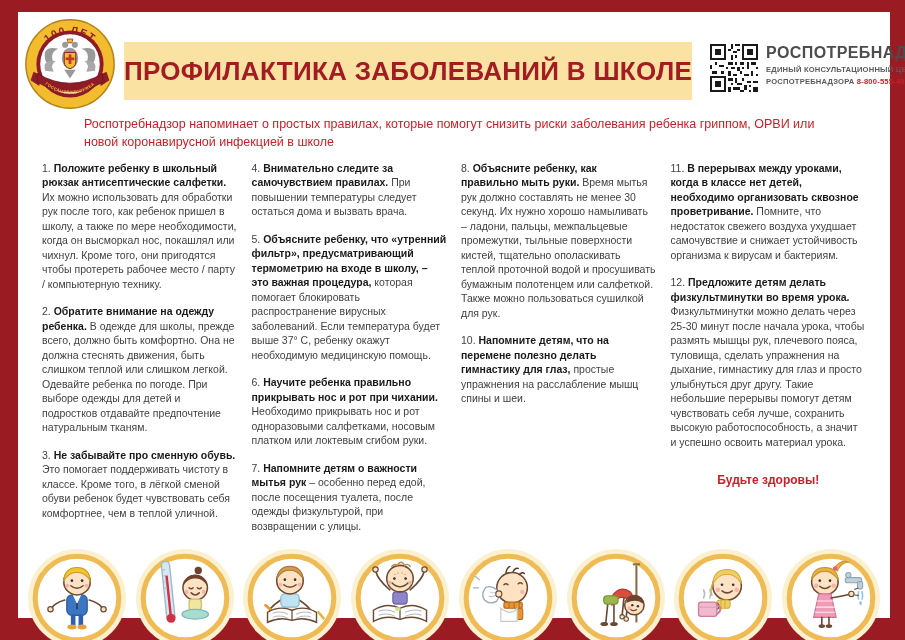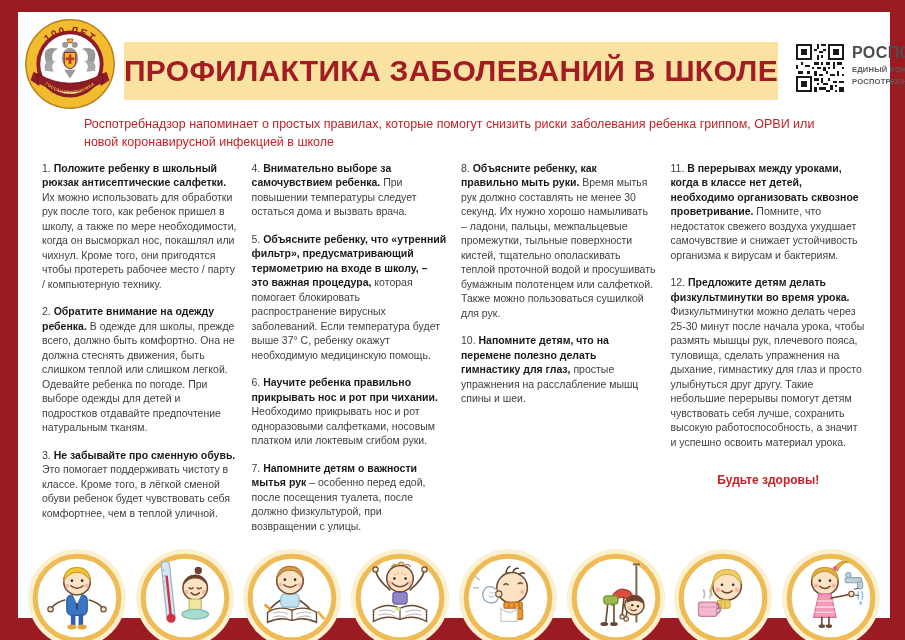--- a/index.html
+++ b/index.html
@@ -6,21 +6,21 @@
   body{font-family:"Liberation Sans", sans-serif; width:905px; height:640px; overflow:hidden;}
   .frame{width:905px;height:640px;background:var(--border,#9b1b23);box-sizing:border-box;
          padding:12px 15px 22px 18px;}
   .inner{background:#fff;width:100%;height:100%;box-sizing:border-box;display:flex;flex-direction:column;position:relative;}
 
   
   .header{display:flex;align-items:flex-start;height:100px;flex:0 0 auto;padding:4px 10px 0 4px;box-sizing:border-box;}
   .emblem{width:96px;height:96px;flex:0 0 auto;}
   .titleband{flex:1 1 auto;background:var(--cream,#fae3a2);height:58px;margin:26px 18px 0 6px;
              display:flex;align-items:center;justify-content:center;}
-  .titleband h1{margin:0;font-size:30px;font-weight:700;color:var(--title,#a31c24);letter-spacing:.3px;white-space:nowrap;}
+  .titleband h1{margin:0;font-size:26px;font-weight:700;color:var(--title,#a31c24);letter-spacing:.3px;white-space:nowrap;}
   .agency{flex:0 0 auto;display:flex;gap:8px;margin-top:28px;align-items:flex-start;width:238px;}
   .qr{width:48px;height:48px;flex:0 0 auto;}
   .agency-text{line-height:1.1;}
   .agency-name{font-size:16px;font-weight:700;color:#4d4d4d;letter-spacing:.4px;}
   .agency-sub{font-size:7.6px;font-weight:700;color:#5a5a5a;margin-top:4px;letter-spacing:.2px;}
   .agency-phone{color:var(--accent,#c62128);}
 
   
   .subtitle{flex:0 0 auto;color:var(--accent,#c62128);font-size:12.5px;line-height:1.4;text-align:left;
             max-width:740px;margin:4px auto 2px auto;}
@@ -102,24 +102,24 @@
 
   <div class="subtitle">Роспотребнадзор напоминает о простых правилах, которые помогут снизить риски заболевания ребенка гриппом, ОРВИ или новой коронавирусной инфекцией в школе</div>
 
   <div class="tips">
     <div>
       <p class="tip"><span>1.</span> <b>Положите ребенку в школьный рюкзак антисептические салфетки.</b><span> Их можно использовать для обработки рук после того, как ребенок пришел в школу, а также по мере необходимости, когда он высморкал нос, покашлял или чихнул. Кроме того, они пригодятся чтобы протереть рабочее место / парту / компьютерную технику.</span></p>
       <p class="tip"><span>2.</span> <b>Обратите внимание на одежду ребенка.</b><span> В одежде для школы, прежде всего, должно быть комфортно. Она не должна стеснять движения, быть слишком теплой или слишком легкой. Одевайте ребенка по погоде. При выборе одежды для детей и подростков отдавайте предпочтение натуральным тканям.</span></p>
       <p class="tip"><span>3.</span> <b>Не забывайте про сменную обувь.</b><span> Это помогает поддерживать чистоту в классе. Кроме того, в лёгкой сменой обуви ребенок будет чувствовать себя комфортнее, чем в теплой уличной.</span></p>
     </div>
     <div>
-      <p class="tip"><span>4.</span> <b>Внимательно выборе за самочувствием ребенка.</b><span> При повышении температуры следует остаться дома и вызвать врача.</span></p>
+      <p class="tip"><span>4.</span> <b>Внимательно следите за самочувствием правилах.</b><span> При повышении температуры следует остаться дома и вызвать врача.</span></p>
       <p class="tip"><span>5.</span> <b>Объясните ребенку, что «утренний фильтр», предусматривающий термометрию на входе в школу, – это важная процедура,</b><span> которая помогает блокировать распространение вирусных заболеваний. Если температура будет выше 37° С, ребенку окажут необходимую медицинскую помощь.</span></p>
       <p class="tip"><span>6.</span> <b>Научите ребенка правильно прикрывать нос и рот при чихании.</b><span> Необходимо прикрывать нос и рот одноразовыми салфетками, носовым платком или локтевым сгибом руки.</span></p>
-      <p class="tip"><span>7.</span> <b>Напомните детям о важности мытья рук</b><span> – особенно перед едой, после посещения туалета, после должно физкультурой, при возвращении с улицы.</span></p>
+      <p class="tip"><span>7.</span> <b>Напомните детям о важности мытья рук</b><span> – особенно перед едой, после посещения туалета, после одежды физкультурой, при возвращении с улицы.</span></p>
     </div>
     <div>
       <p class="tip"><span>8.</span> <b>Объясните ребенку, как правильно мыть руки.</b><span> Время мытья рук должно составлять не менее 30 секунд. Их нужно хорошо намыливать – ладони, пальцы, межпальцевые промежутки, тыльные поверхности кистей, тщательно ополаскивать теплой проточной водой и просушивать бумажным полотенцем или салфеткой. Также можно пользоваться сушилкой для рук.</span></p>
       <p class="tip"><span>10.</span> <b>Напомните детям, что на перемене полезно делать гимнастику для глаз,</b><span> простые упражнения на расслабление мышц спины и шеи.</span></p>
     </div>
     <div>
       <p class="tip"><span>11.</span> <b>В перерывах между уроками, когда в классе нет детей, необходимо организовать сквозное проветривание.</b><span> Помните, что недостаток свежего воздуха ухудшает самочувствие и снижает устойчивость организма к вирусам и бактериям.</span></p>
       <p class="tip"><span>12.</span> <b>Предложите детям делать физкультминутки во время урока.</b><span> Физкультминутки можно делать через 25-30 минут после начала урока, чтобы размять мышцы рук, плечевого пояса, туловища, сделать упражнения на дыхание, гимнастику для глаз и просто улыбнуться друг другу. Такие небольшие перерывы помогут детям чувствовать себя лучше, сохранить высокую работоспособность, а значит и успешно освоить материал урока.</span></p>
       <div class="closing">Будьте здоровы!</div>
     </div>

